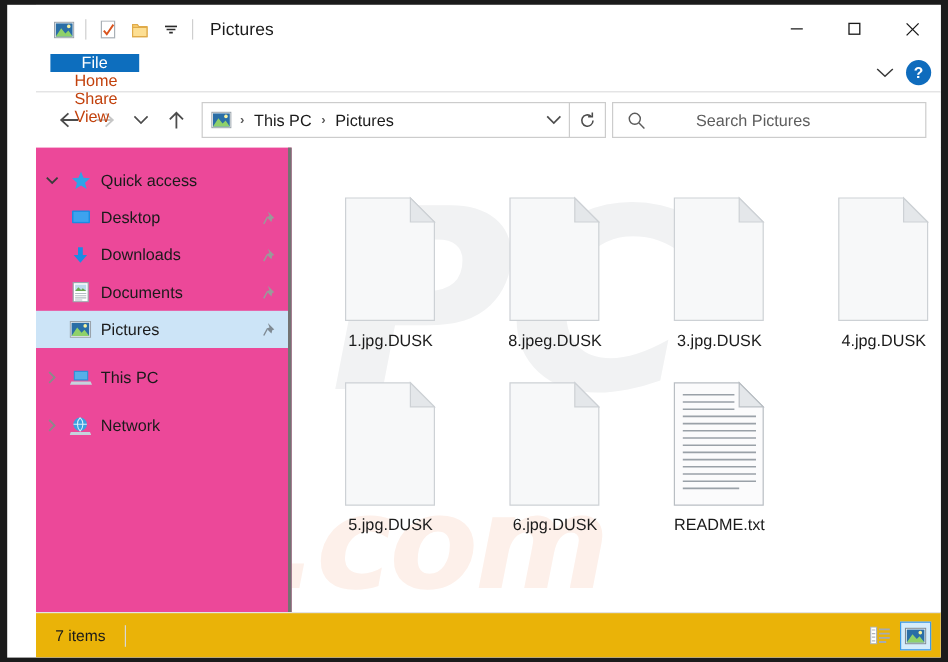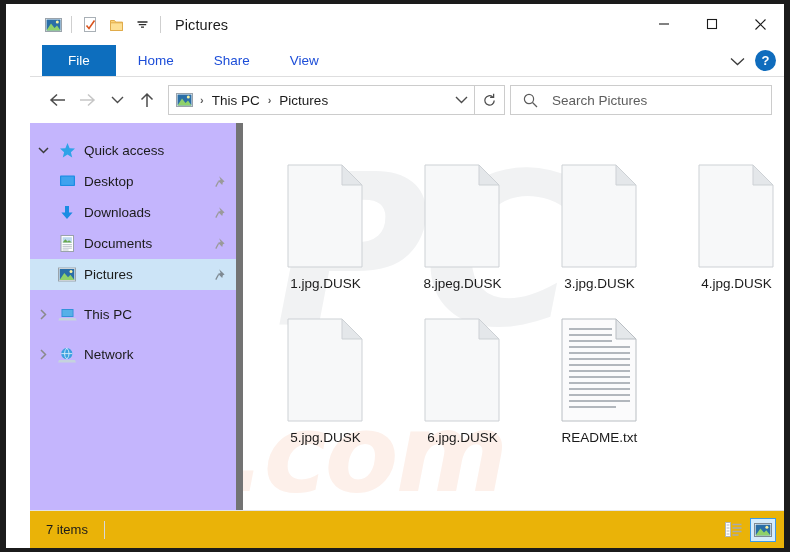--- a/index.html
+++ b/index.html
@@ -43,25 +43,25 @@
   }
 
   
   #ribbon {
     height: 32px; min-height: 32px;
     background: #ffffff;
     display: flex; align-items: stretch;
     position: relative;
     border-bottom: 1px solid #dededf;
   }
-  #tabs { display: flex; align-items: stretch; padding-left: 12px; }
+  #tabs { display: flex; align-items: stretch; padding-left: 12px; flex-direction: column; }
   .tab {
     padding: 0 20px;
     display: flex; align-items: center;
-    font-size: 13.5px; color: #1d4ed8;
+    font-size: 13.5px; color: #c2410c;
   }
   .tab.file {
     background: #0d6ebe; color: #ffffff;
     padding: 0 26px; margin-right: 2px;
   }
   #ribbon-right {
     position: absolute; right: 8px; top: 0; bottom: 0;
     display: flex; align-items: center; gap: 10px;
   }
   #help-btn {
@@ -110,38 +110,39 @@
     display: flex; align-items: center; justify-content: center;
     background: #fff;
   }
   #searchbox {
     width: 262px; height: 30px;
     border: 1px solid #cccccc;
     background: #fff;
     display: flex; align-items: center;
     margin-left: 5px;
     padding-left: 12px;
+    gap: 28px;
   }
   #search-input {
     border: none; outline: none;
     font-family: "Liberation Sans", sans-serif;
     font-size: 13.5px; color: #5b5b5b;
     margin-left: 14px; width: 190px;
     background: transparent;
   }
   #search-input::placeholder { color: #5d5d5d; opacity: 1; }
 
   
   #body { flex: 1; display: flex; min-height: 0; position: relative; }
 
   
   #sidebar {
     width: 213px; min-width: 213px;
-    background: #c4b5fd;
-    border-right: 7px solid #737373;
+    background: #ec4899;
+    border-right: 3px solid #737373;
     padding-top: 12px;
     position: relative;
     z-index: 2;
   }
   .nav-item {
     height: 31px;
     display: flex; align-items: center;
     padding-right: 8px;
     position: relative;
   }

